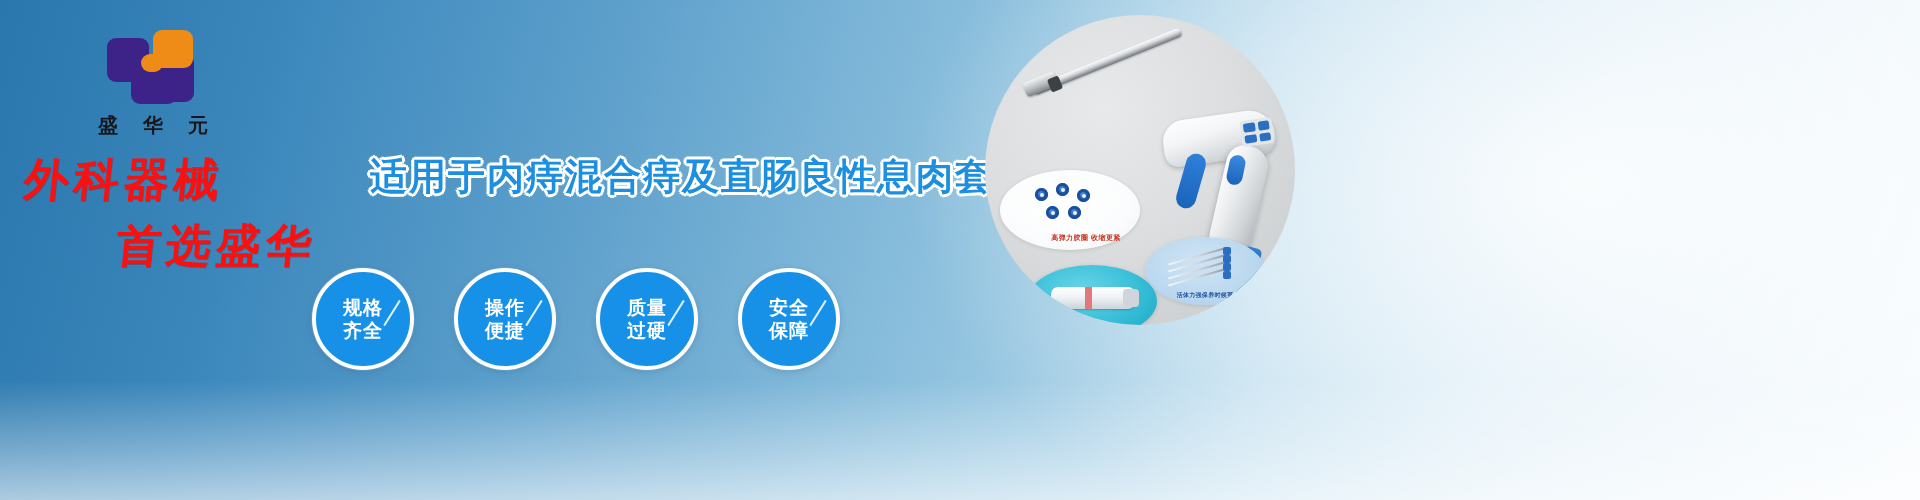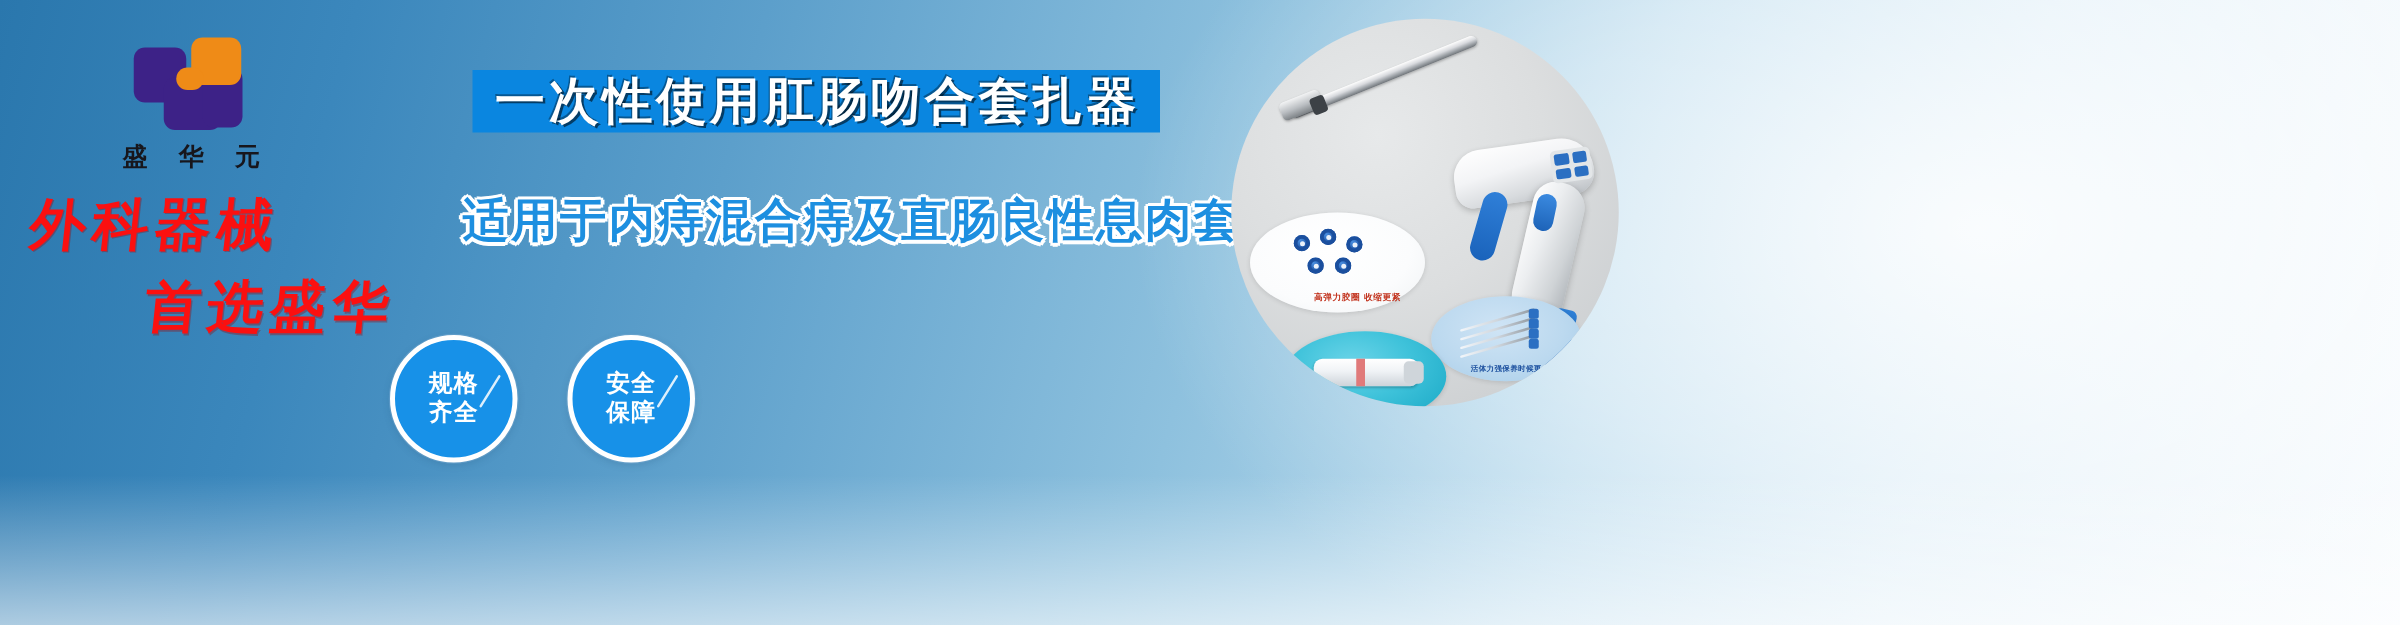--- a/index.html
+++ b/index.html
@@ -198,30 +198,35 @@
       <i class="m5"></i>
     </div>
     <div id="logo-name">盛 华 元</div>
   </div>
 
   <div id="slogan">
     <div class="l1">外科器械</div>
     <div class="l2">首选盛华</div>
   </div>
 
-  <div id="title-band">
-    <div id="title-text">一次性使用肛肠吻合套扎器</div>
-  </div>
 
   <div id="subtitle">适用于内痔混合痔及直肠良性息肉套扎治疗</div>
 
   <div id="features">
     <div class="feat">
       <span>规格</span>
       <span>齐全</span>
+    </div>
+    <div class="feat">
+      <span>操作</span>
+      <span>便捷</span>
+    </div>
+    <div class="feat">
+      <span>质量</span>
+      <span>过硬</span>
     </div>
     <div class="feat">
       <span>安全</span>
       <span>保障</span>
     </div>
   </div>
 
   <div id="photo">
 
     <div id="gun-barrel"></div>

